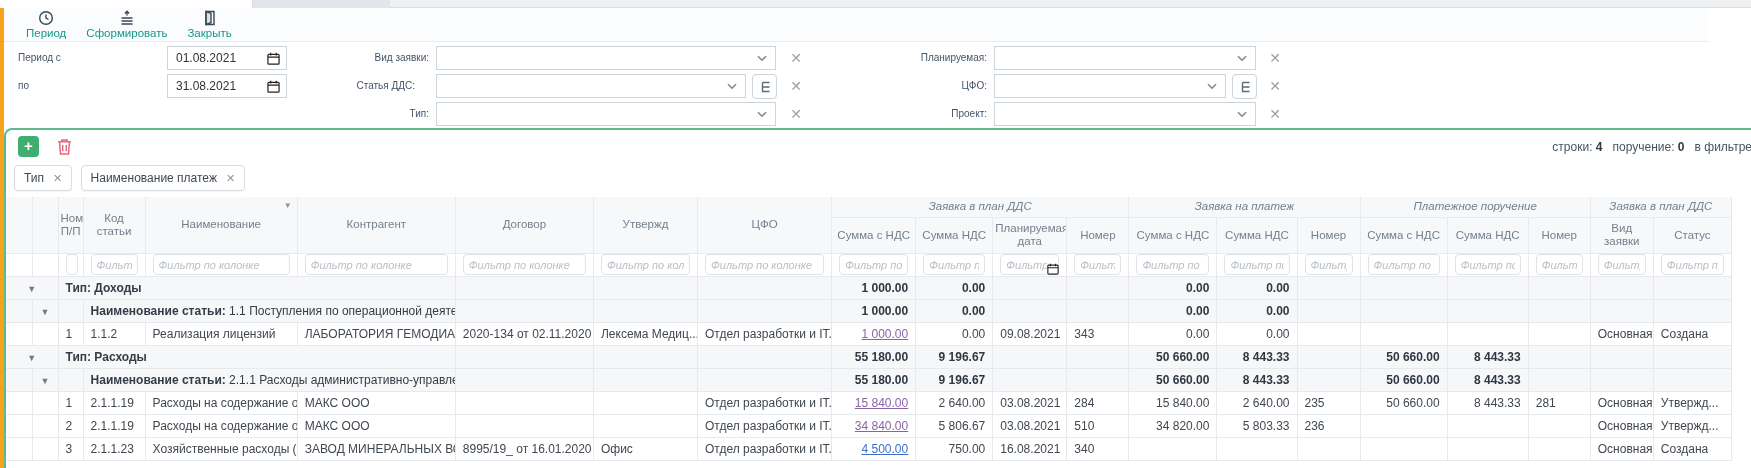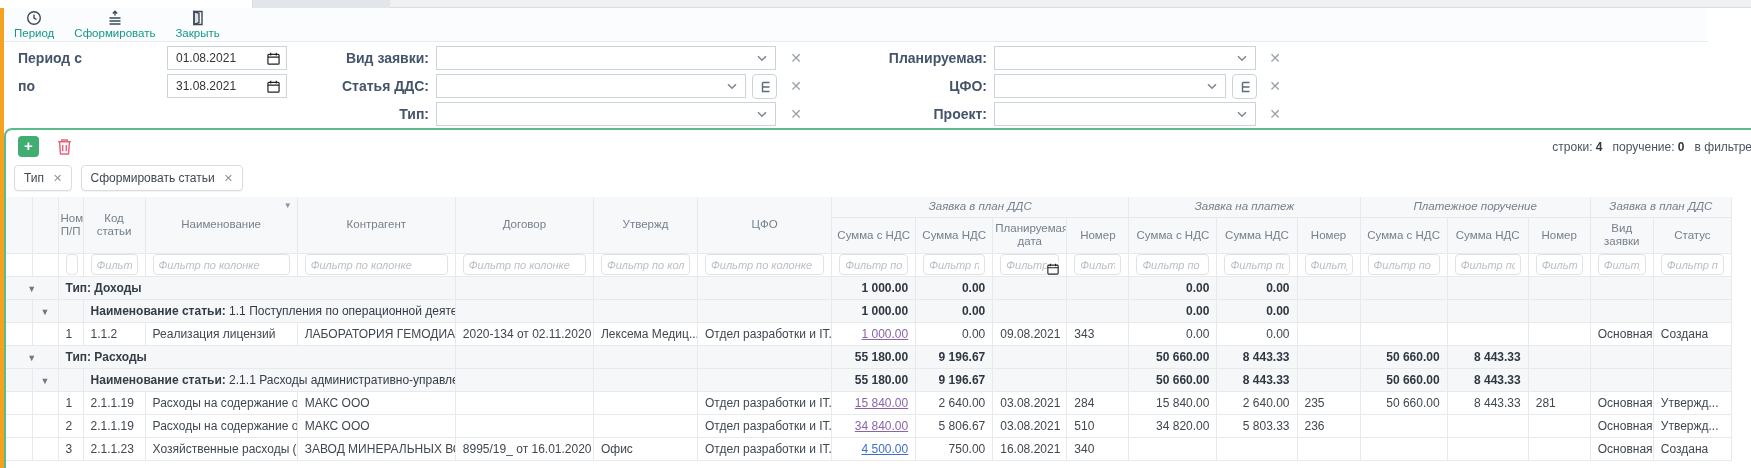--- a/index.html
+++ b/index.html
@@ -7,28 +7,28 @@
     font-family:"Liberation Sans","DejaVu Sans",sans-serif; font-size:12px; color:#3f4750; }
 
   
   .topstrip { position:absolute; left:0; top:0; width:1751px; height:8px; background:#eef0f2; border-bottom:1px solid #d9dde1; }
   .topstrip .tab-active { position:absolute; left:0; top:0; width:253px; height:8px; background:#ffffff; border-right:1px solid #d9dde1; }
   .topstrip .tab-rest { position:absolute; left:253px; top:0; width:137px; height:8px; background:#e2e5e9; }
 
   .orange-strip { position:absolute; left:0; top:8px; width:4px; height:460px; background:#f5a31f; }
 
   
-  .toolbar { position:absolute; left:4px; top:8px; width:1704px; height:34px; background:#fbfcfd; border-bottom:1px solid #e8ebee; display:flex; align-items:flex-start; }
+  .toolbar { position:absolute; left:4px; top:8px; width:1704px; height:34px; background:#fbfcfd; border-bottom:1px solid #e8ebee; display:flex; align-items:flex-start; padding-left:12px; }
   .tb-btn { display:flex; flex-direction:column; align-items:center; justify-content:flex-start; padding:2px 10px 0 10px; cursor:pointer; }
   .tb-btn svg { width:16px; height:16px; color:#3c4858; }
   .tb-btn .lbl { color:#12998a; font-size:11.5px; margin-top:1px; white-space:nowrap; }
 
   
   .filters { position:absolute; left:4px; top:42px; width:1747px; height:86px; background:#fff; }
-  .f-label { position:absolute; color:#44546a; font-size:14px; line-height:24px; white-space:nowrap;font-weight:bold; }
+  .f-label { position:absolute; color:#44546a; font-size:10px; line-height:24px; white-space:nowrap; }
   .f-label.r { text-align:right; }
   .inp, .sel { position:absolute; height:24px; background:#fff; border:1px solid #ccd4db; border-radius:0; }
   .inp input { width:100%; height:100%; border:0; outline:0; background:transparent; padding:0 26px 0 8px; font-family:inherit; font-size:12px; color:#333; }
   .cal-ic { position:absolute; right:6px; top:5px; width:13px; height:13px; color:#222; }
   .chev { position:absolute; right:8px; top:8px; width:10px; height:7px; color:#7e8a95; }
   .clear-x { position:absolute; width:16px; height:16px; color:#9aa3ab; font-size:14px; font-weight:bold; line-height:16px; text-align:center; cursor:pointer; }
   .tree-btn { position:absolute; width:25px; height:25px; border:1px solid #ccd4db; border-radius:4px; background:#fff; display:flex; align-items:center; justify-content:center; color:#5a6b7b; cursor:pointer; }
   .tree-btn svg { width:14px; height:14px; }
 
   
@@ -118,21 +118,21 @@
       </svg>
   </div>
   <div id="selects-container">
       <span class="f-label r" style="left:205px; top:4px; width:220px;">Вид заявки:</span>
        <div class="sel" style="left:432px; top:4px; width:340px;">
         <svg class="chev" viewBox="0 0 10 7" fill="none" stroke="currentColor" stroke-width="1.6">
           <path d="M1 1.2l4 4 4-4"></path>
         </svg>
       </div>
       <span class="clear-x" style="left:784px; top:8px;">✕</span>
-      <span class="f-label r" style="left:205px; top:32px; width:220px;">Статья ДДС:</span>
+      <span class="f-label r" style="left:191px; top:32px; width:220px;">Статья ДДС:</span>
        <div class="sel" style="left:432px; top:32px; width:310px;">
         <svg class="chev" viewBox="0 0 10 7" fill="none" stroke="currentColor" stroke-width="1.6">
           <path d="M1 1.2l4 4 4-4"></path>
         </svg>
       </div>
       <div class="tree-btn" style="left:748px; top:32px;">
         <svg viewBox="0 0 14 14" fill="none" stroke="currentColor" stroke-width="1.4">
           <path d="M4.5 2.5h7M6.5 7h5M6.5 11.5h5M4.5 2.5v9h2M4.5 7h2"></path>
         </svg>
       </div>
@@ -182,21 +182,21 @@
         </svg>
     </span>
     <span class="grid-status">
       <span>строки:</span> <b>4</b>&nbsp;&nbsp;
       <span>поручение:</span> <b>0</b>&nbsp;&nbsp;
       <span>в фильтре</span>
     </span>
   </div>
   <div class="chips">
     <span class="chip"><span>Тип</span><span class="x">✕</span></span>
-    <span class="chip"><span>Сформировать статьи</span><span class="x">✕</span></span>
+    <span class="chip"><span>Наименование платеж</span><span class="x">✕</span></span>
   </div>
   <table class="grid">
     <colgroup id="cg">
         <col style="width:26px">
         <col style="width:26px">
         <col style="width:25px">
         <col style="width:62px">
         <col style="width:152px">
         <col style="width:158px">
         <col style="width:138px">

